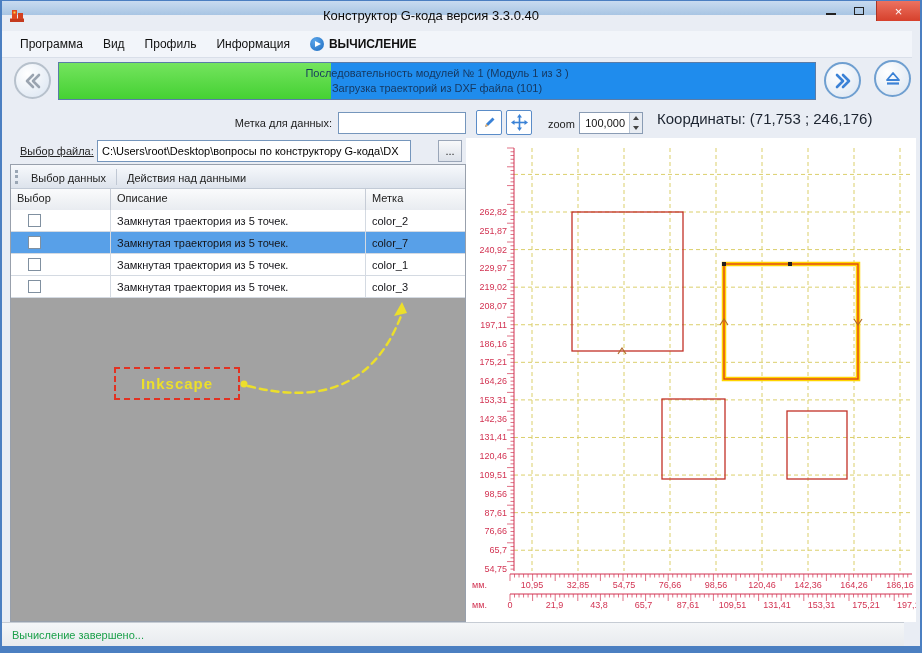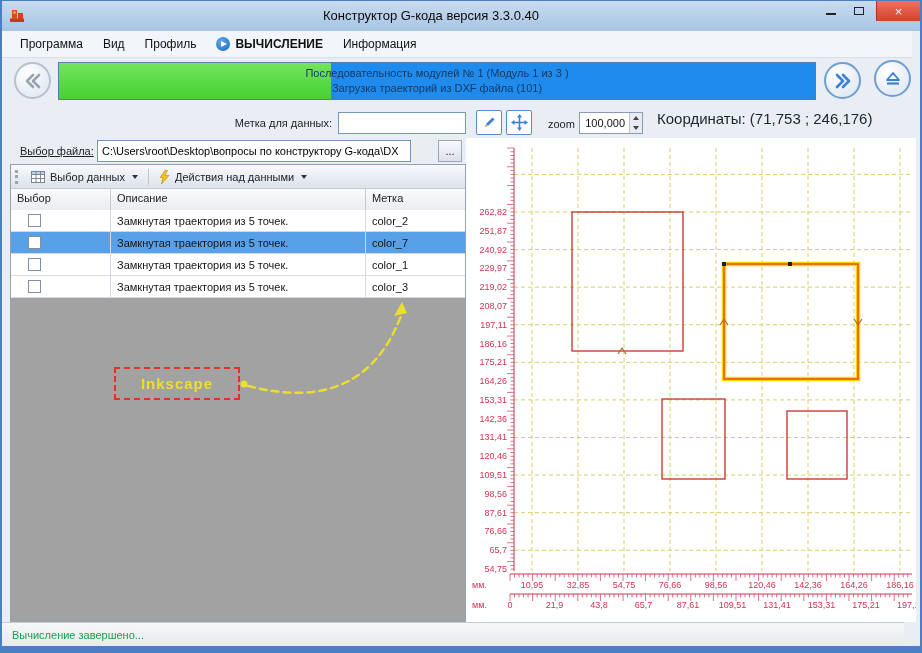--- a/index.html
+++ b/index.html
@@ -1,20 +1,20 @@
 <!DOCTYPE html>
 <html style="--progress-green: #45d133; --progress-blue: #1f8ced; --selection: #58a0e8; --annotation-yellow: #ecdf2b; --annotation-red: #e23222; --status-green: #1ca04a; --axis-red: #d23352; --grid-gold: #dbcf6b; --shape-red: #c23127; --shape-selected-yellow: #ffd400; --shape-selected-orange: #e04818;"><head>
 <meta charset="utf-8">
 <style>
   *{margin:0;padding:0;box-sizing:border-box;}
   body{width:922px;height:653px;font-family:"Liberation Sans",sans-serif;background:#fff;}
   .window{position:relative;width:922px;height:653px;border:2px solid #4b7fc1;border-top-width:1px;border-bottom-width:7px;background:#e9edf4;overflow:hidden;}
 
   
-  .titlebar{position:absolute;left:0;top:0;right:0;height:30px;background:linear-gradient(#c8dbf0,#a8c5e3);}
+  .titlebar{position:absolute;left:0;top:0;right:0;height:14px;background:linear-gradient(#c8dbf0,#a8c5e3);}
   .app-icon{position:absolute;left:7px;top:7px;width:16px;height:16px;}
   .title{position:absolute;left:60px;right:120px;top:7px;text-align:center;font-size:13px;color:#0a0a0a;white-space:nowrap;overflow:hidden;}
   .btn-min,.btn-max{position:absolute;top:0;width:26px;height:19px;display:flex;align-items:center;justify-content:center;}
   .btn-min{right:76px;} .btn-max{right:48px;}
   .glyph-min{width:10px;height:2px;background:#222;margin-top:6px;}
   .glyph-max{width:10px;height:8px;border:1.5px solid #222;}
   .btn-close{position:absolute;right:0;top:0;width:44px;height:20px;background:linear-gradient(#ec7260,#d6402c);border-left:1px solid #a83422;color:#fff;font-size:13px;display:flex;align-items:center;justify-content:center;}
 
   
   .menubar{position:absolute;left:0;top:30px;right:8px;height:27px;background:#f2f5fa;border-bottom:1px solid #d9dfe9;display:flex;align-items:stretch;padding-left:8px;}
@@ -50,21 +50,21 @@
 
   
   .lbl-file{left:18px;top:144px;text-decoration:underline;}
   .inp-file{left:95px;top:139px;width:314px;}
   .btn-browse{position:absolute;left:436px;top:139px;width:24px;height:22px;background:linear-gradient(#f8f9fa,#dde2ea);border:1px solid #9aa6b8;font-size:11px;display:flex;align-items:center;justify-content:center;color:#222;}
 
   
   .left-panel{position:absolute;left:8px;top:163px;width:456px;height:458px;border:1px solid #98a0ac;background:#a2a2a2;}
   .data-toolbar{position:absolute;left:0;top:0;right:0;height:24px;background:linear-gradient(#f7f9fc,#dde3ec);border-bottom:1px solid #c2cad6;display:flex;align-items:center;font-size:11px;color:#222;}
   .grip{width:3px;height:14px;border-left:3px dotted #9aa6b4;margin:0 6px 0 4px;}
-  .tb-btn{display:flex;align-items:center;gap:5px;padding:0 7px;height:20px;}
+  .tb-btn{display:flex;align-items:center;gap:5px;padding:0 7px;height:20px;flex-direction:column;}
   .caret{display:inline-block;width:0;height:0;border-left:3.5px solid transparent;border-right:3.5px solid transparent;border-top:4px solid #333;margin-left:2px;}
   .tb-sep{width:1px;height:16px;background:#c0c8d4;margin:0 3px;}
   .grid-head{position:absolute;left:0;top:24px;right:0;height:30px;display:flex;background:linear-gradient(#fafbfc,#e2e6ec);border-bottom:1px solid #aab2be;font-size:11px;color:#222;}
   .gh-cell{padding:3px 6px;border-right:1px solid #c6ccd6;}
   .gh-1{flex:0 0 100px;} .gh-2{flex:0 0 255px;} .gh-3{flex:1;border-right:none;}
   .grid-body{position:absolute;left:0;top:45px;right:0;}
   .grid-row{display:flex;height:22px;background:#fff;border-bottom:1px solid #d4dae2;font-size:11px;color:#15151a;}
   .grid-row.sel{background:var(--selection,#58a0e8);}
   .cell{display:flex;align-items:center;height:100%;border-right:1px solid #d4dae2;}
   .cell-sel{flex:0 0 100px;padding-left:17px;}
@@ -110,26 +110,26 @@
   <div class="menubar" id="menu-items">
       <div class="menu-item">
         <span>Программа</span>
       </div>
       <div class="menu-item">
         <span>Вид</span>
       </div>
       <div class="menu-item">
         <span>Профиль</span>
       </div>
+      <div class="menu-item">
+        <span>Информация</span>
+      </div>
       <div class="menu-item em">
         <span class="play-ic"></span>
         <span>ВЫЧИСЛЕНИЕ</span>
-      </div>
-      <div class="menu-item">
-        <span>Информация</span>
       </div>
     </div>
 
   <div class="nav-btn nav-prev">
     <svg width="20" height="18" viewBox="0 0 20 18">
       <polyline points="16,3 10,9 16,15" fill="none" stroke="#9aa4b0" stroke-width="2.6" stroke-linecap="round" stroke-linejoin="round"></polyline>
       <polyline points="10,3 4,9 10,15" fill="none" stroke="#9aa4b0" stroke-width="2.6" stroke-linecap="round" stroke-linejoin="round"></polyline>
     </svg>
   </div>
   <div class="progress">

